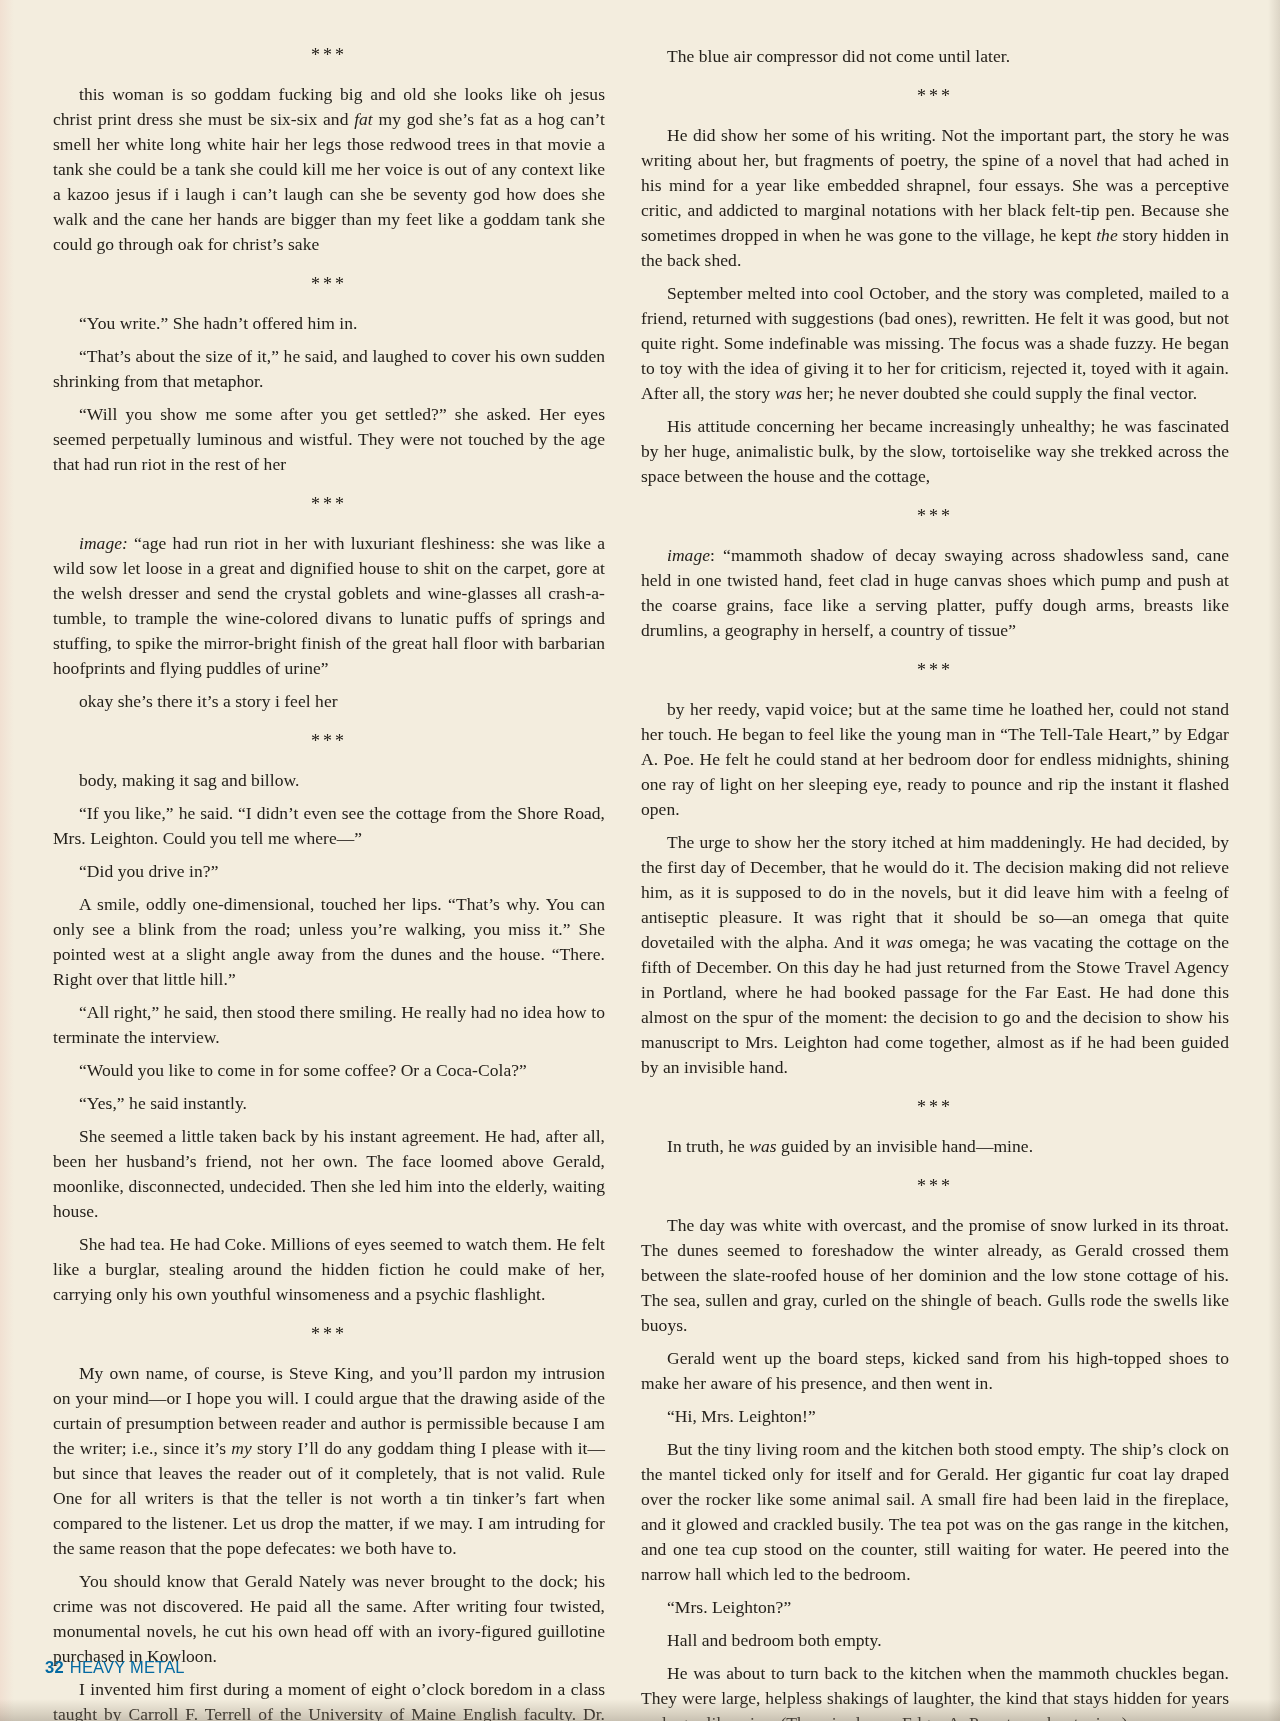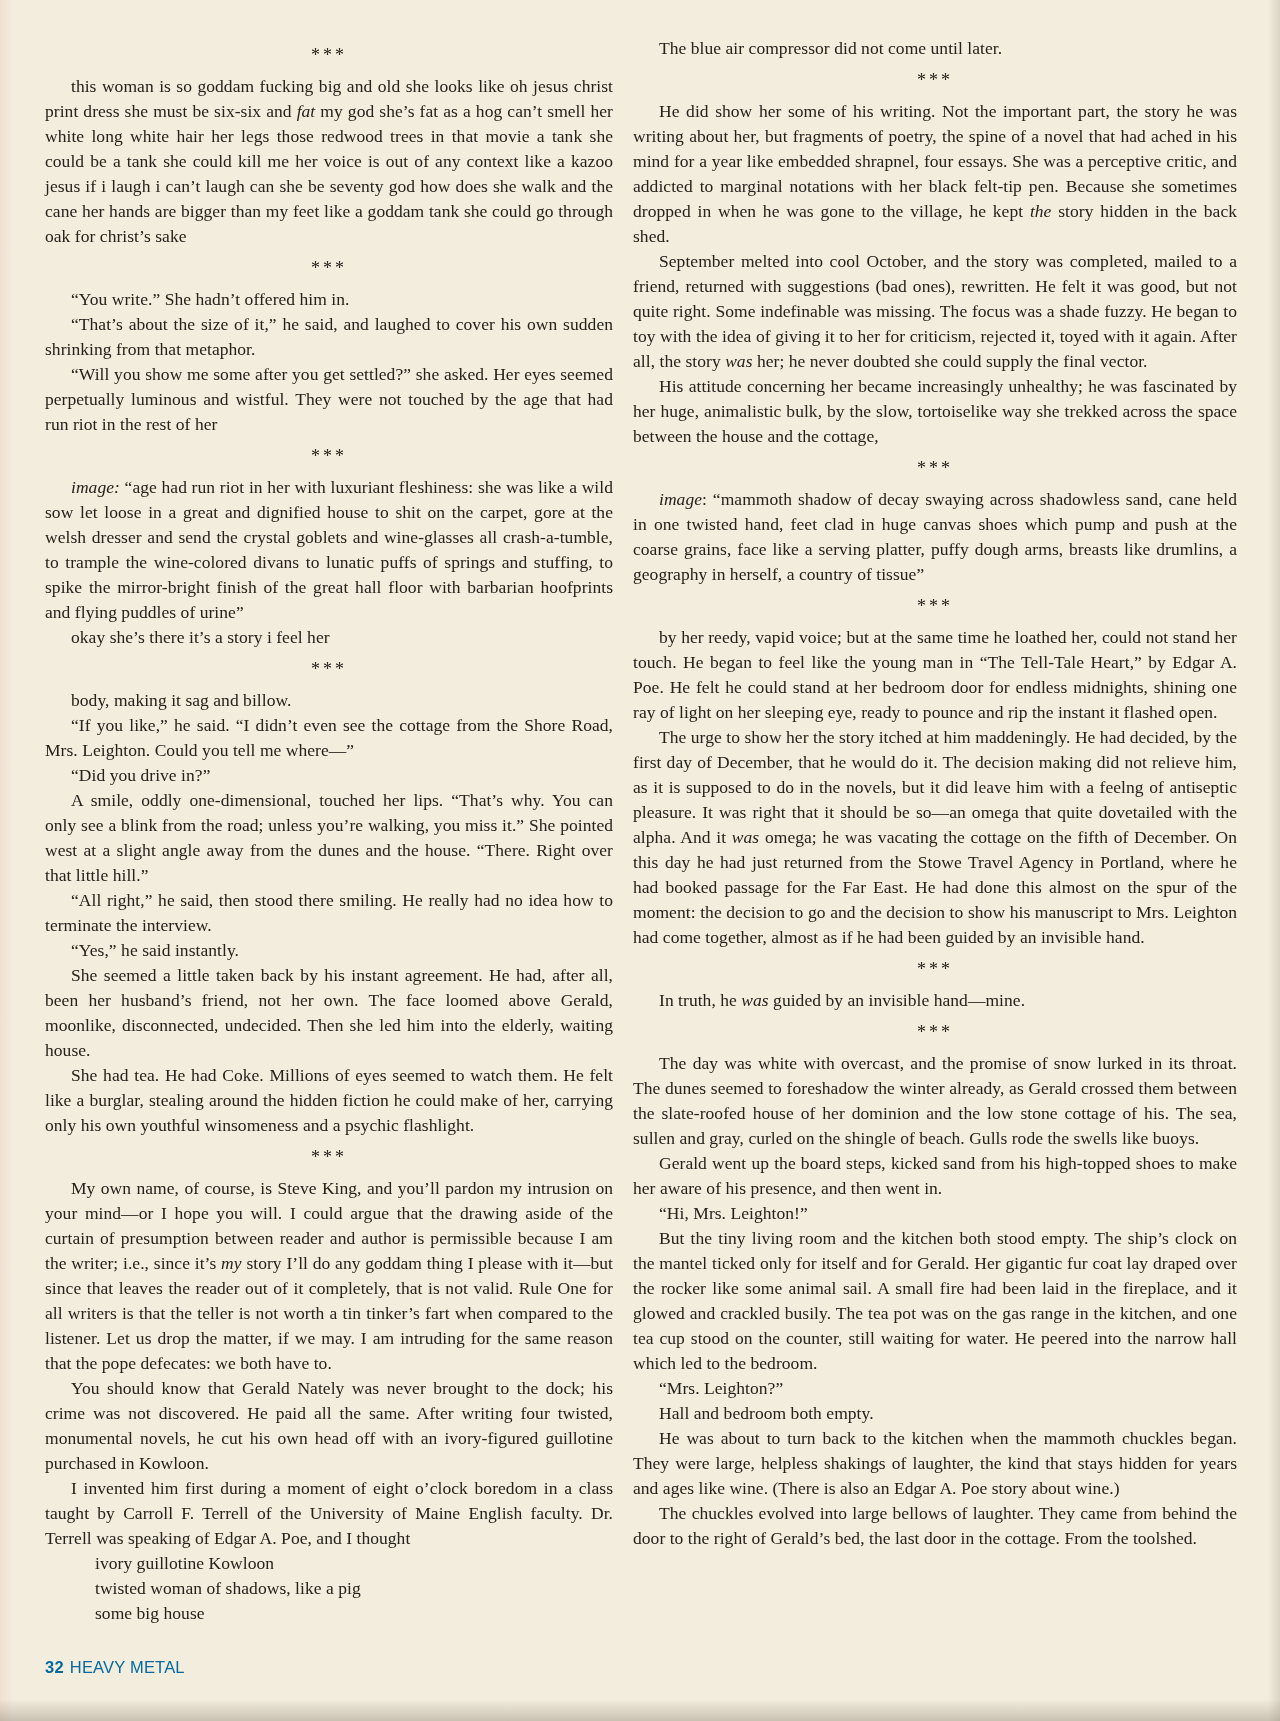--- a/index.html
+++ b/index.html
@@ -17,21 +17,21 @@
     position:absolute;
     top:36px;
     font-size:17.5px;
     line-height:25px;
     text-align:justify;
     letter-spacing:0.05px;
   }
   .col-left{left:45px;width:568px;}
   .col-right{left:633px;width:604px;}
   .col p{
-    margin:0;
+    margin:8px;
     text-indent:26px;
   }
   .col .sep{
     text-align:center;
     text-indent:0;
     letter-spacing:3px;
     padding:7px 0 6px 0;
     font-size:18px;
   }
   .col .verse{
@@ -78,20 +78,21 @@
       <p><span>“Will you show me some after you get settled?” she asked. Her eyes seemed perpetually luminous and wistful. They were not touched by the age that had run riot in the rest of her</span></p>
       <div class="sep">***</div>
       <p><em>image:</em><span> “age had run riot in her with luxuriant fleshiness: she was like a wild sow let loose in a great and dignified house to shit on the carpet, gore at the welsh dresser and send the crystal goblets and wine-glasses all crash-a-tumble, to trample the wine-colored divans to lunatic puffs of springs and stuffing, to spike the mirror-bright finish of the great hall floor with barbarian hoofprints and flying puddles of urine”</span></p>
       <p><span>okay she’s there it’s a story i feel her</span></p>
       <div class="sep">***</div>
       <p><span>body, making it sag and billow.</span></p>
       <p><span>“If you like,” he said. “I didn’t even see the cottage from the Shore Road, Mrs. Leighton. Could you tell me where—”</span></p>
       <p><span>“Did you drive in?”</span></p>
       <p><span>A smile, oddly one-dimensional, touched her lips. “That’s why. You can only see a blink from the road; unless you’re walking, you miss it.” She pointed west at a slight angle away from the dunes and the house. “There. Right over that little hill.”</span></p>
       <p><span>“All right,” he said, then stood there smiling. He really had no idea how to terminate the interview.</span></p>
+      <p><span>“Would you like to come in for some coffee? Or a Coca-Cola?”</span></p>
       <p><span>“Yes,” he said instantly.</span></p>
       <p><span>She seemed a little taken back by his instant agreement. He had, after all, been her husband’s friend, not her own. The face loomed above Gerald, moonlike, disconnected, undecided. Then she led him into the elderly, waiting house.</span></p>
       <p><span>She had tea. He had Coke. Millions of eyes seemed to watch them. He felt like a burglar, stealing around the hidden fiction he could make of her, carrying only his own youthful winsomeness and a psychic flashlight.</span></p>
       <div class="sep">***</div>
       <p><span>My own name, of course, is Steve King, and you’ll pardon my intrusion on your mind—or I hope you will. I could argue that the drawing aside of the curtain of presumption between reader and author is permissible because I am the writer; i.e., since it’s </span><em>my</em><span> story I’ll do any goddam thing I please with it—but since that leaves the reader out of it completely, that is not valid. Rule One for all writers is that the teller is not worth a tin tinker’s fart when compared to the listener. Let us drop the matter, if we may. I am intruding for the same reason that the pope defecates: we both have to.</span></p>
       <p><span>You should know that Gerald Nately was never brought to the dock; his crime was not discovered. He paid all the same. After writing four twisted, monumental novels, he cut his own head off with an ivory-figured guillotine purchased in Kowloon.</span></p>
       <p><span>I invented him first during a moment of eight o’clock boredom in a class taught by Carroll F. Terrell of the University of Maine English faculty. Dr. Terrell was speaking of Edgar A. Poe, and I thought</span></p>
       <div class="verse">
         <div>ivory guillotine Kowloon</div>
         <div>twisted woman of shadows, like a pig</div>

